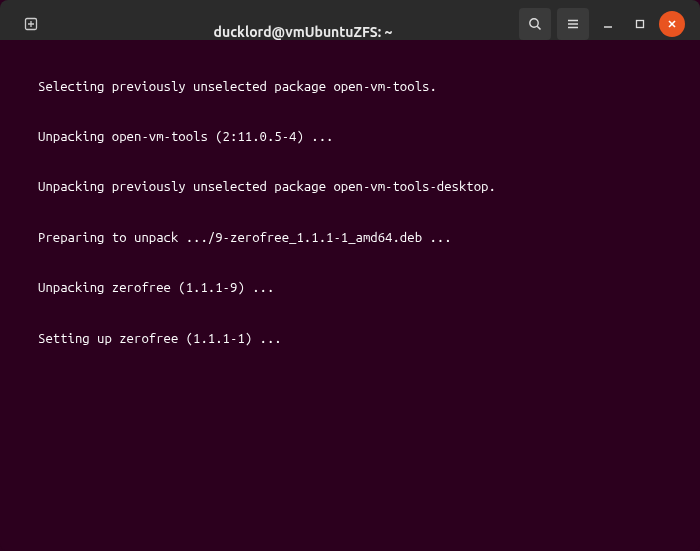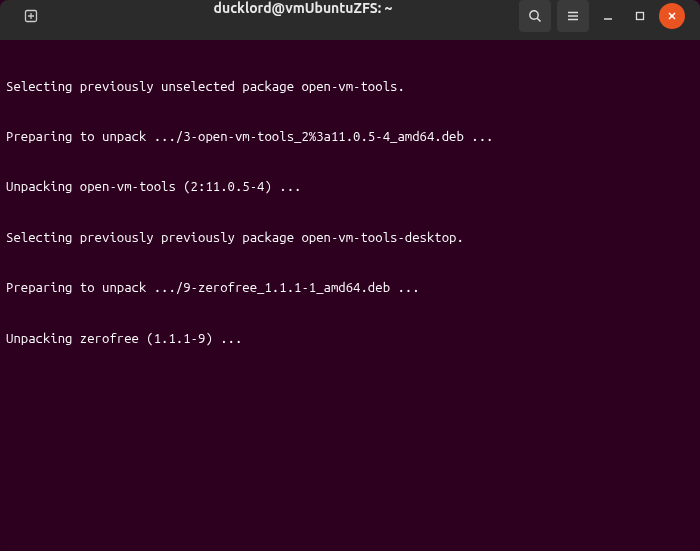--- a/index.html
+++ b/index.html
@@ -16,21 +16,21 @@
       display: flex;
       flex-direction: column;
       border-radius: 8px;
       overflow: hidden;
       background: #2c001e;
     }
     .titlebar {
       height: 40px;
       background: #2b2b2b;
       display: flex;
-      align-items: flex-start;
+      align-items: flex-end;
       padding: 0 15px;
       gap: 6px;
       color: #f7f7f7;
       font-family: "Ubuntu", sans-serif;
       font-size: 14px;
     }
     .tb-left {
       display: flex;
       align-items: center;
       gap: 8px;
@@ -79,21 +79,21 @@
       flex: 1;
       background: #2c001e;
       color: #ffffff;
       padding: 4px 6px 8px 6px;
       font-size: 13.2px;
       line-height: 16.8px;
       white-space: pre-wrap;
       word-break: break-all;
       overflow: hidden;
     }
-    .line { display: block; }
+    .line { display: block; margin-left: 32px; }
   </style>
 </head>
 <body>
 
 <div class="window">
   <div class="titlebar">
     <div class="tb-left">
       <div class="tb-btn square">
         <svg width="16" height="16" viewBox="0 0 16 16">
             <rect x="2.5" y="2.5" width="11" height="11" rx="1.5" fill="none" stroke="#ccc" stroke-width="1.3"></rect>
@@ -131,25 +131,25 @@
         <svg width="12" height="12" viewBox="0 0 12 12">
             <line x1="3" y1="3" x2="9" y2="9" stroke="#fff" stroke-width="1.6"></line>
             <line x1="9" y1="3" x2="3" y2="9" stroke="#fff" stroke-width="1.6"></line>
           </svg>
       </div>
     </div>
   </div>
 
   <div class="terminal">
     <span class="line">Selecting previously unselected package open-vm-tools.</span>
-    <span class="line">Preparing to unpack .../3-open-vm-tools_2%3a11.0.5-4_amd64.deb ...</span>
     <span class="line">Unpacking open-vm-tools (2:11.0.5-4) ...</span>
-    <span class="line">Selecting previously previously package open-vm-tools-desktop.</span>
+    <span class="line">Unpacking previously unselected package open-vm-tools-desktop.</span>
     <span class="line">Preparing to unpack .../9-zerofree_1.1.1-1_amd64.deb ...</span>
     <span class="line">Unpacking zerofree (1.1.1-9) ...</span>
+    <span class="line">Setting up zerofree (1.1.1-1) ...</span>
     
     
     
     
     
     
     
     
     
     

